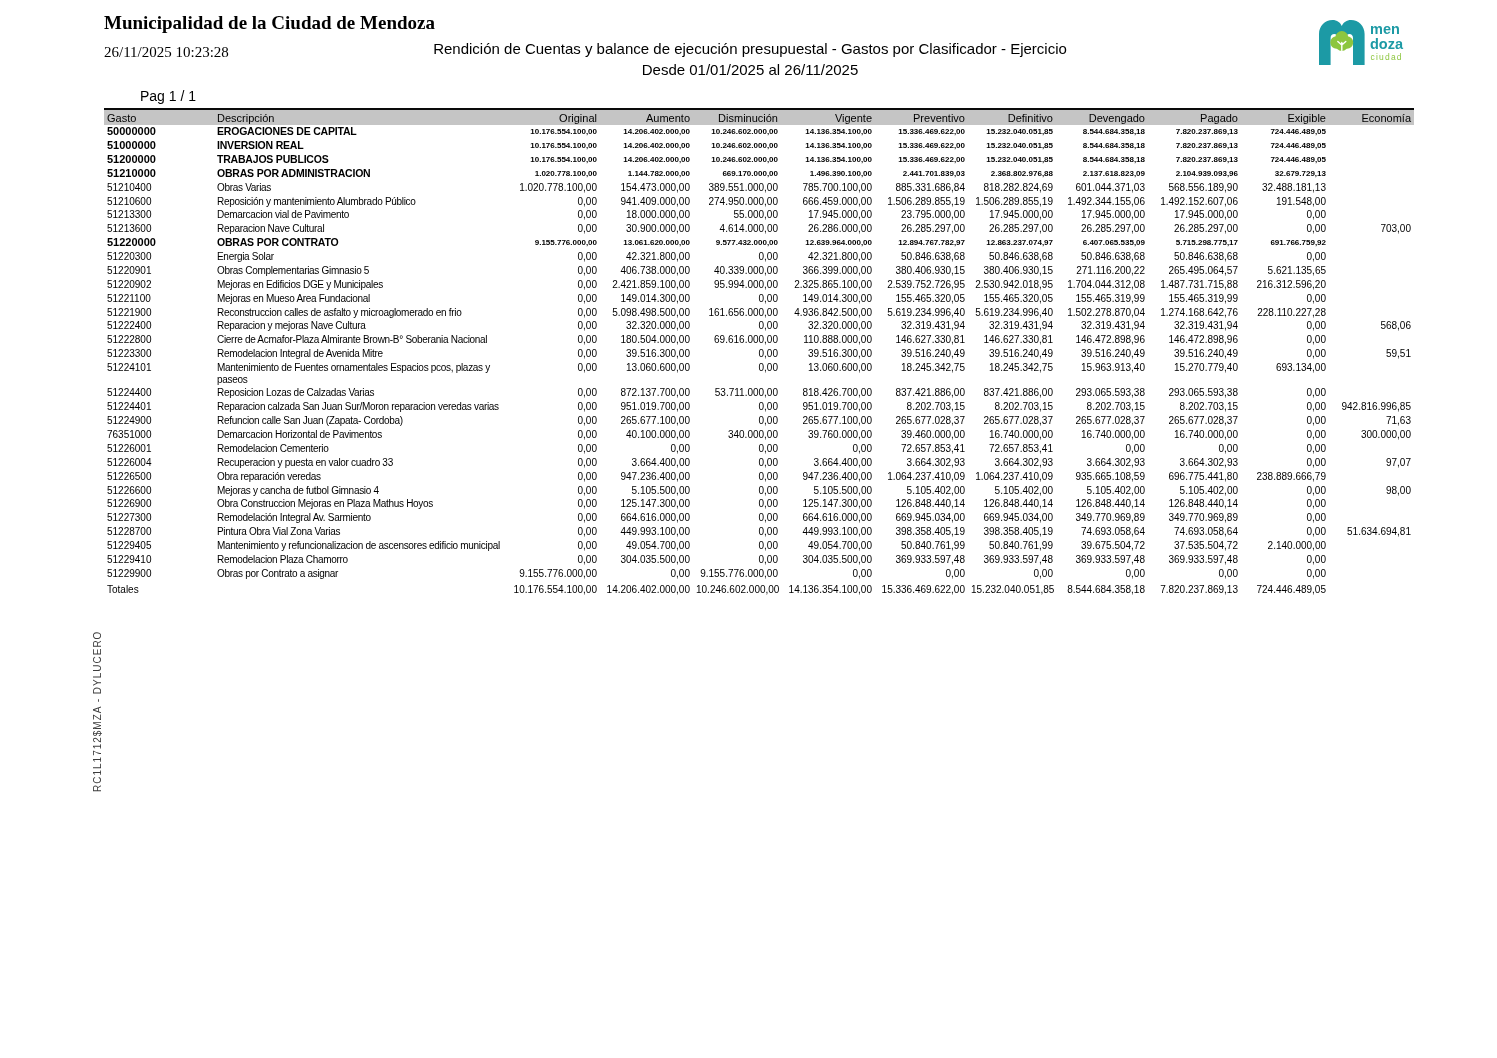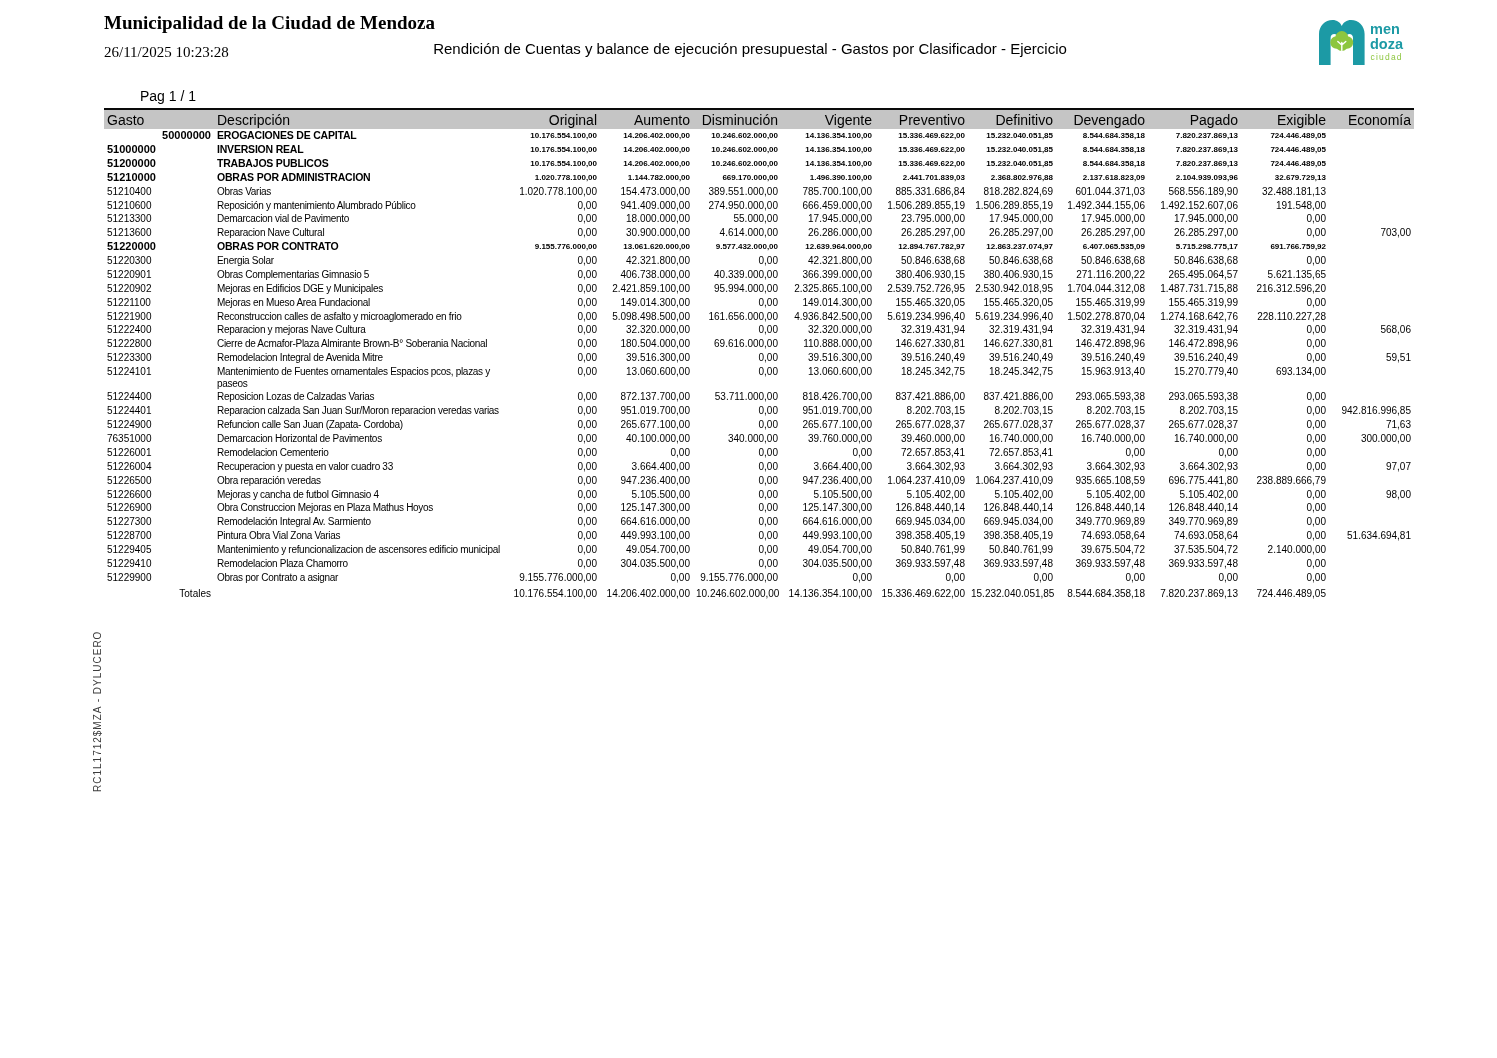--- a/index.html
+++ b/index.html
@@ -11,31 +11,31 @@
   .report-title{position:absolute;left:300px;width:900px;top:38px;text-align:center;
                 font-weight:normal;font-size:15px;line-height:21px;}
   .page-num{position:absolute;left:104px;top:88px;font-size:14px;margin-left:36px;}
   .logo{position:absolute;left:1316px;top:17px;}
   .side-text{position:absolute;left:92px;top:792px;transform:rotate(-90deg);
              transform-origin:0 0;font-size:10px;letter-spacing:1px;color:#3c3c3c;white-space:nowrap;}
 
   table.report{position:absolute;left:104px;top:108px;width:1310px;border-collapse:collapse;
                table-layout:fixed;}
   table.report th{background:#c5c5c5;border-top:2px solid #0a0a0a;font-weight:normal;
-                  font-size:14px;padding:1.5px 3px;text-align:right;white-space:nowrap;}
+                  font-size:11px;padding:1.5px 3px;text-align:right;white-space:nowrap;}
   table.report th.left{text-align:left;}
   table.report td{font-size:10px;padding:1.2px 3px;vertical-align:top;line-height:11.5px;}
   td.code{white-space:nowrap;font-size:10.5px;}
   td.desc{letter-spacing:-0.3px;}
   td.num{text-align:right;white-space:nowrap;}
   tr.group td{font-weight:bold;}
   tr.group td.code{font-size:11px;}
   tr.group td.desc{font-size:10.5px;letter-spacing:-0.2px;}
   tr.group td.num{font-size:8px;}
-  td.lvl0{padding-left:3px;text-align:right;}
+  td.lvl0{padding-left:3px;}
   td.lvl1{padding-left:7px;margin-top:40px;}
   td.lvl2{padding-left:11px;}
   td.lvl3{padding-left:15px;}
   td.lvl4{padding-left:15px;}
   tr.totals td{font-size:10px;padding-top:3px;}
 
   col.c-gasto{width:110px;} col.c-desc{width:292px;} col.c-orig{width:94px;}
   col.c-aum{width:93px;}   col.c-dism{width:88px;}  col.c-vig{width:94px;}
   col.c-prev{width:93px;}  col.c-def{width:88px;}   col.c-dev{width:92px;}
   col.c-pag{width:93px;}   col.c-exi{width:88px;}   col.c-eco{width:85px;}
@@ -60,20 +60,21 @@
       <text x="54" y="17" font-size="14.5" font-weight="bold" fill="#1C9AA5">men</text>
       <text x="54" y="31.5" font-size="14.5" font-weight="bold" fill="#1C9AA5">doza</text>
       <text x="54.5" y="43" font-size="8.5" fill="#8DC63F" letter-spacing="1.2">ciudad</text>
     </svg>
   </div>
 
   <div class="datetime">26/11/2025 10:23:28</div>
 
   <div class="report-title">
     <div>Rendición de Cuentas y balance de ejecución presupuestal - Gastos por Clasificador - Ejercicio</div>
+    <div>Desde 01/01/2025 al 26/11/2025</div>
   </div>
 
   <div class="page-num">Pag 1 / 1</div>
 
   <table class="report">
     <colgroup>
       <col class="c-gasto">
         <col class="c-desc">
         <col class="c-orig">
         <col class="c-aum">

